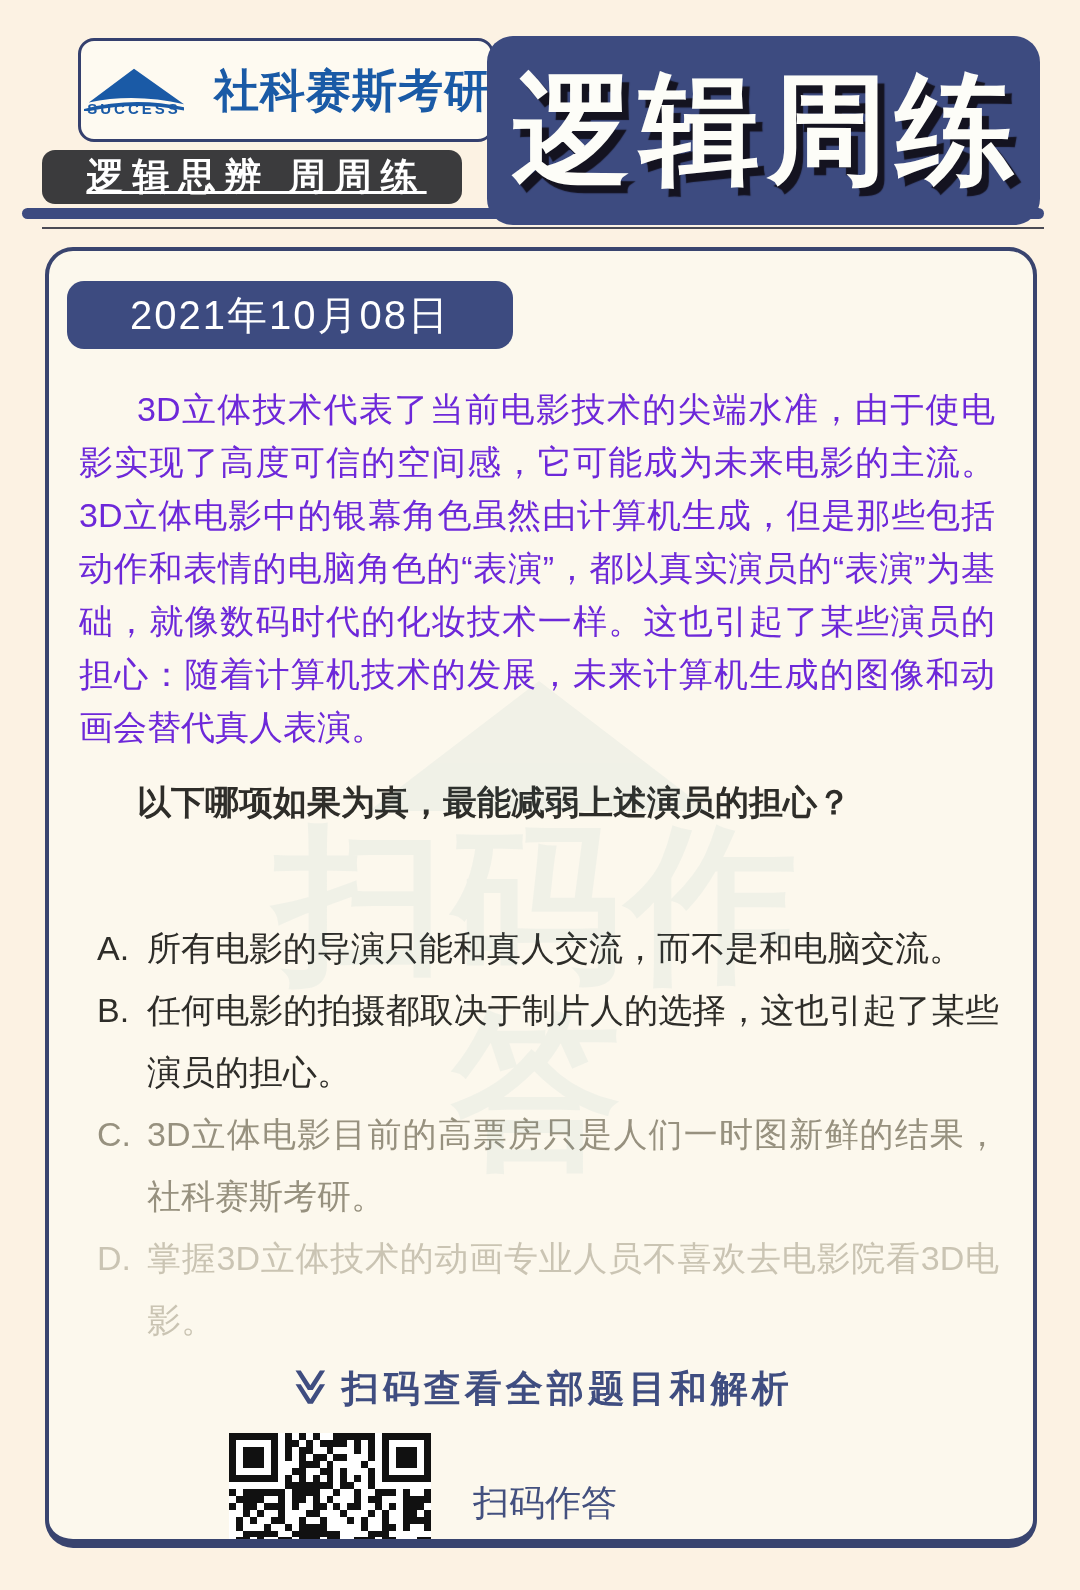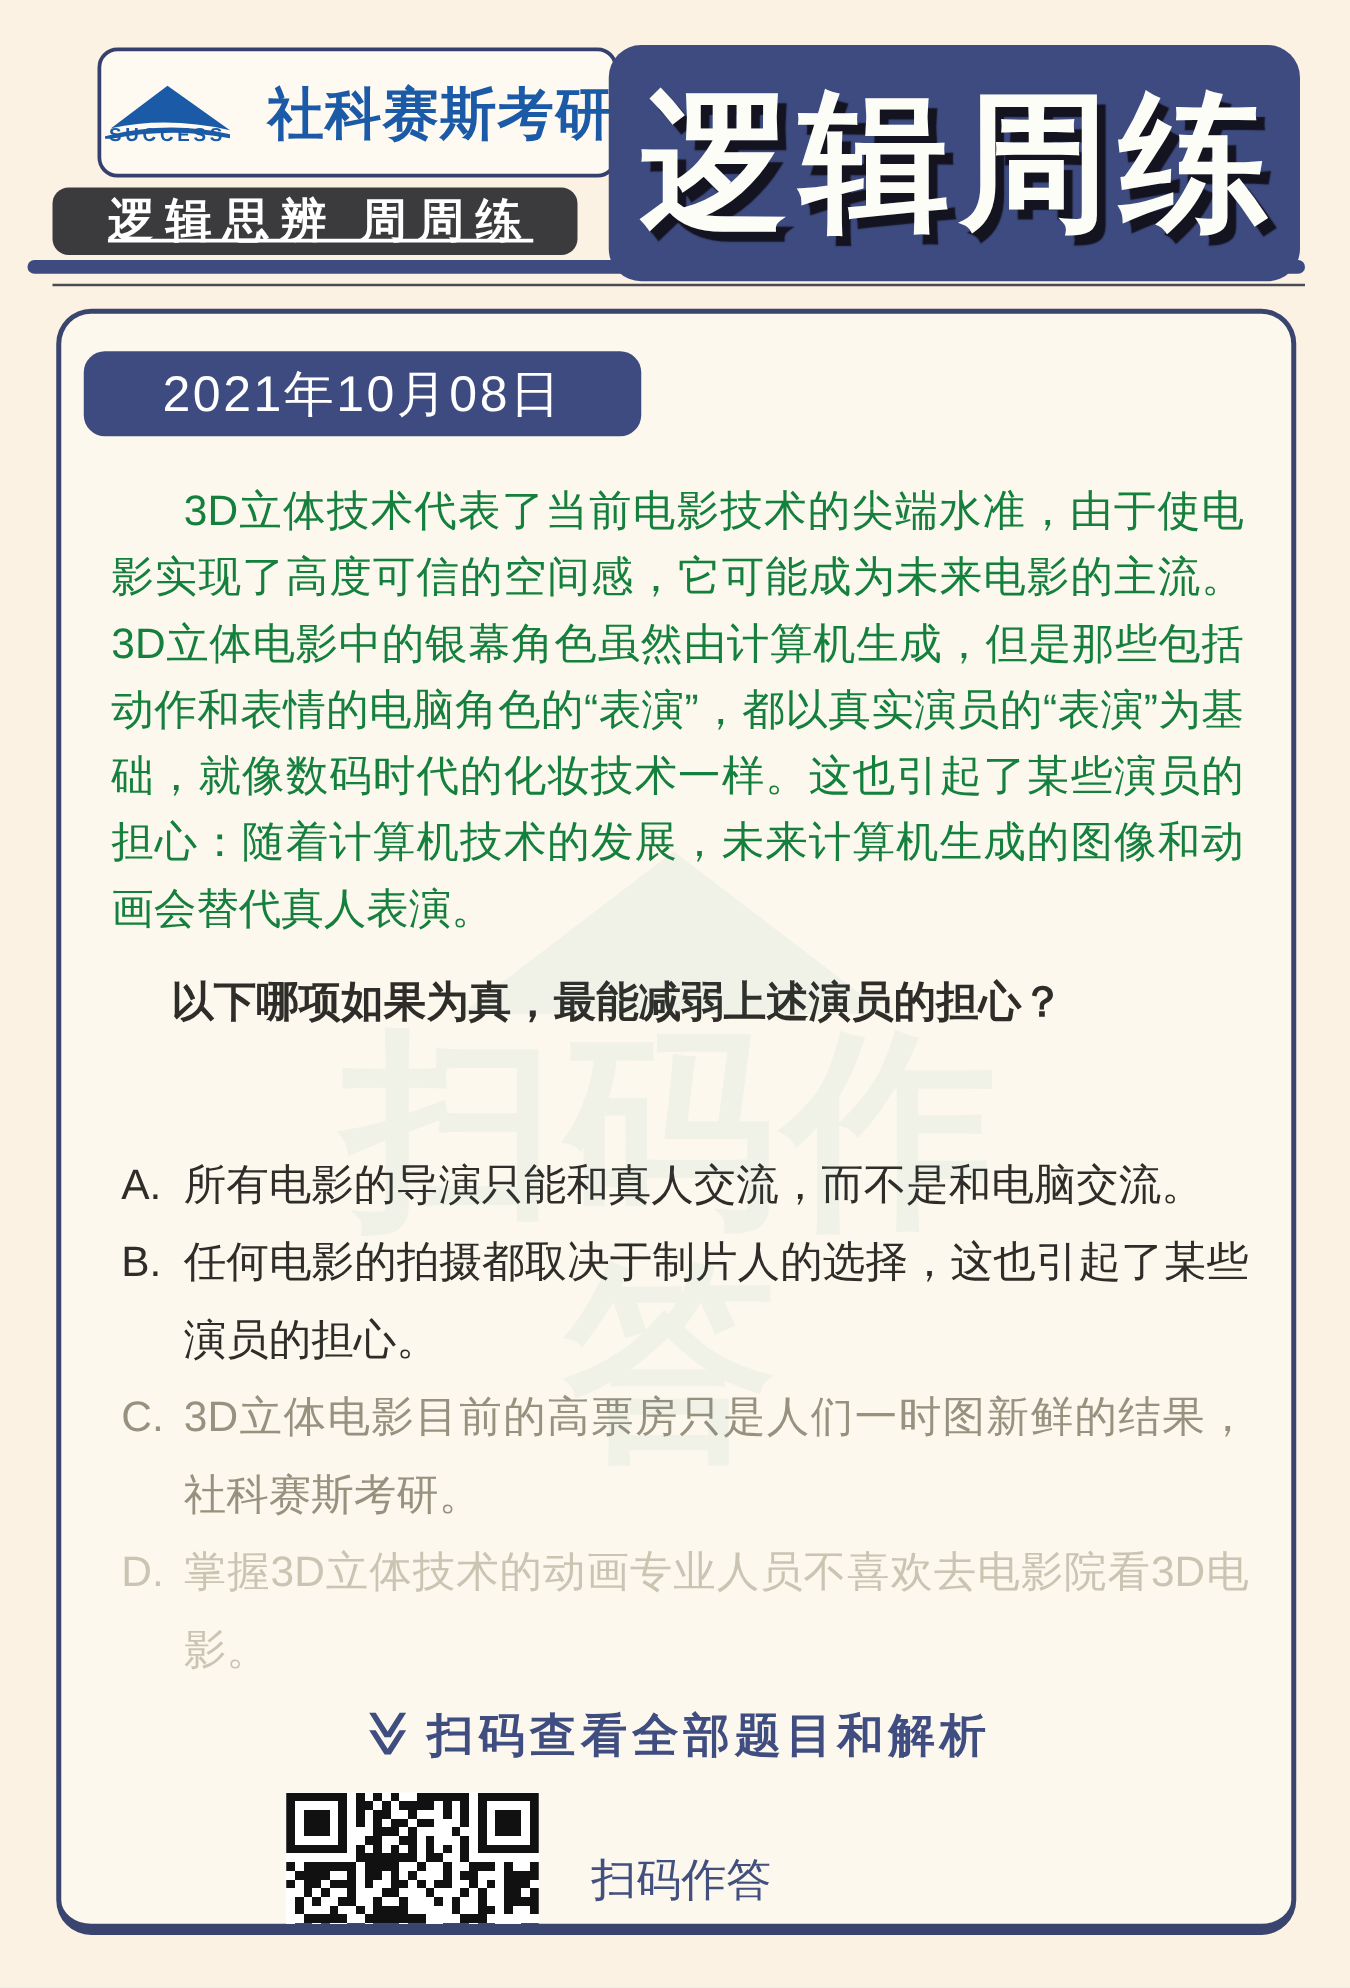--- a/index.html
+++ b/index.html
@@ -71,22 +71,22 @@
   .watermark .wm-text {
     font-size:170px; font-weight:bold; color:#2f7d8c; line-height:1.1; letter-spacing:6px;
   }
   .date-badge {
     margin:30px 0 4px 18px; width:446px; height:68px;
     background:#3d4b80; border-radius:17px;
     display:flex; align-items:center; justify-content:center;
     color:#fff; font-size:40px; letter-spacing:2px;
   }
   .passage {
-    margin:34px 38px 0 40px;
-    font-size:34px; line-height:53px; color:#15803d;
+    margin:34px 38px 0 30px;
+    font-size:34px; line-height:53px; color:#6d28d9;
     text-indent:58px; text-align:justify;
   }
   .question {
     margin:22px 38px 0 30px;
     font-size:34px; line-height:53px; color:#2e2d29; text-indent:58px;font-weight:bold;
   }
   .options { margin:88px 34px 0 48px; }
   .option { display:flex; font-size:34px; line-height:62px; color:#2e2d29; }
   .option .opt-label { width:50px; flex:0 0 50px; }
   .option .opt-text { flex:1; text-align:justify; }

